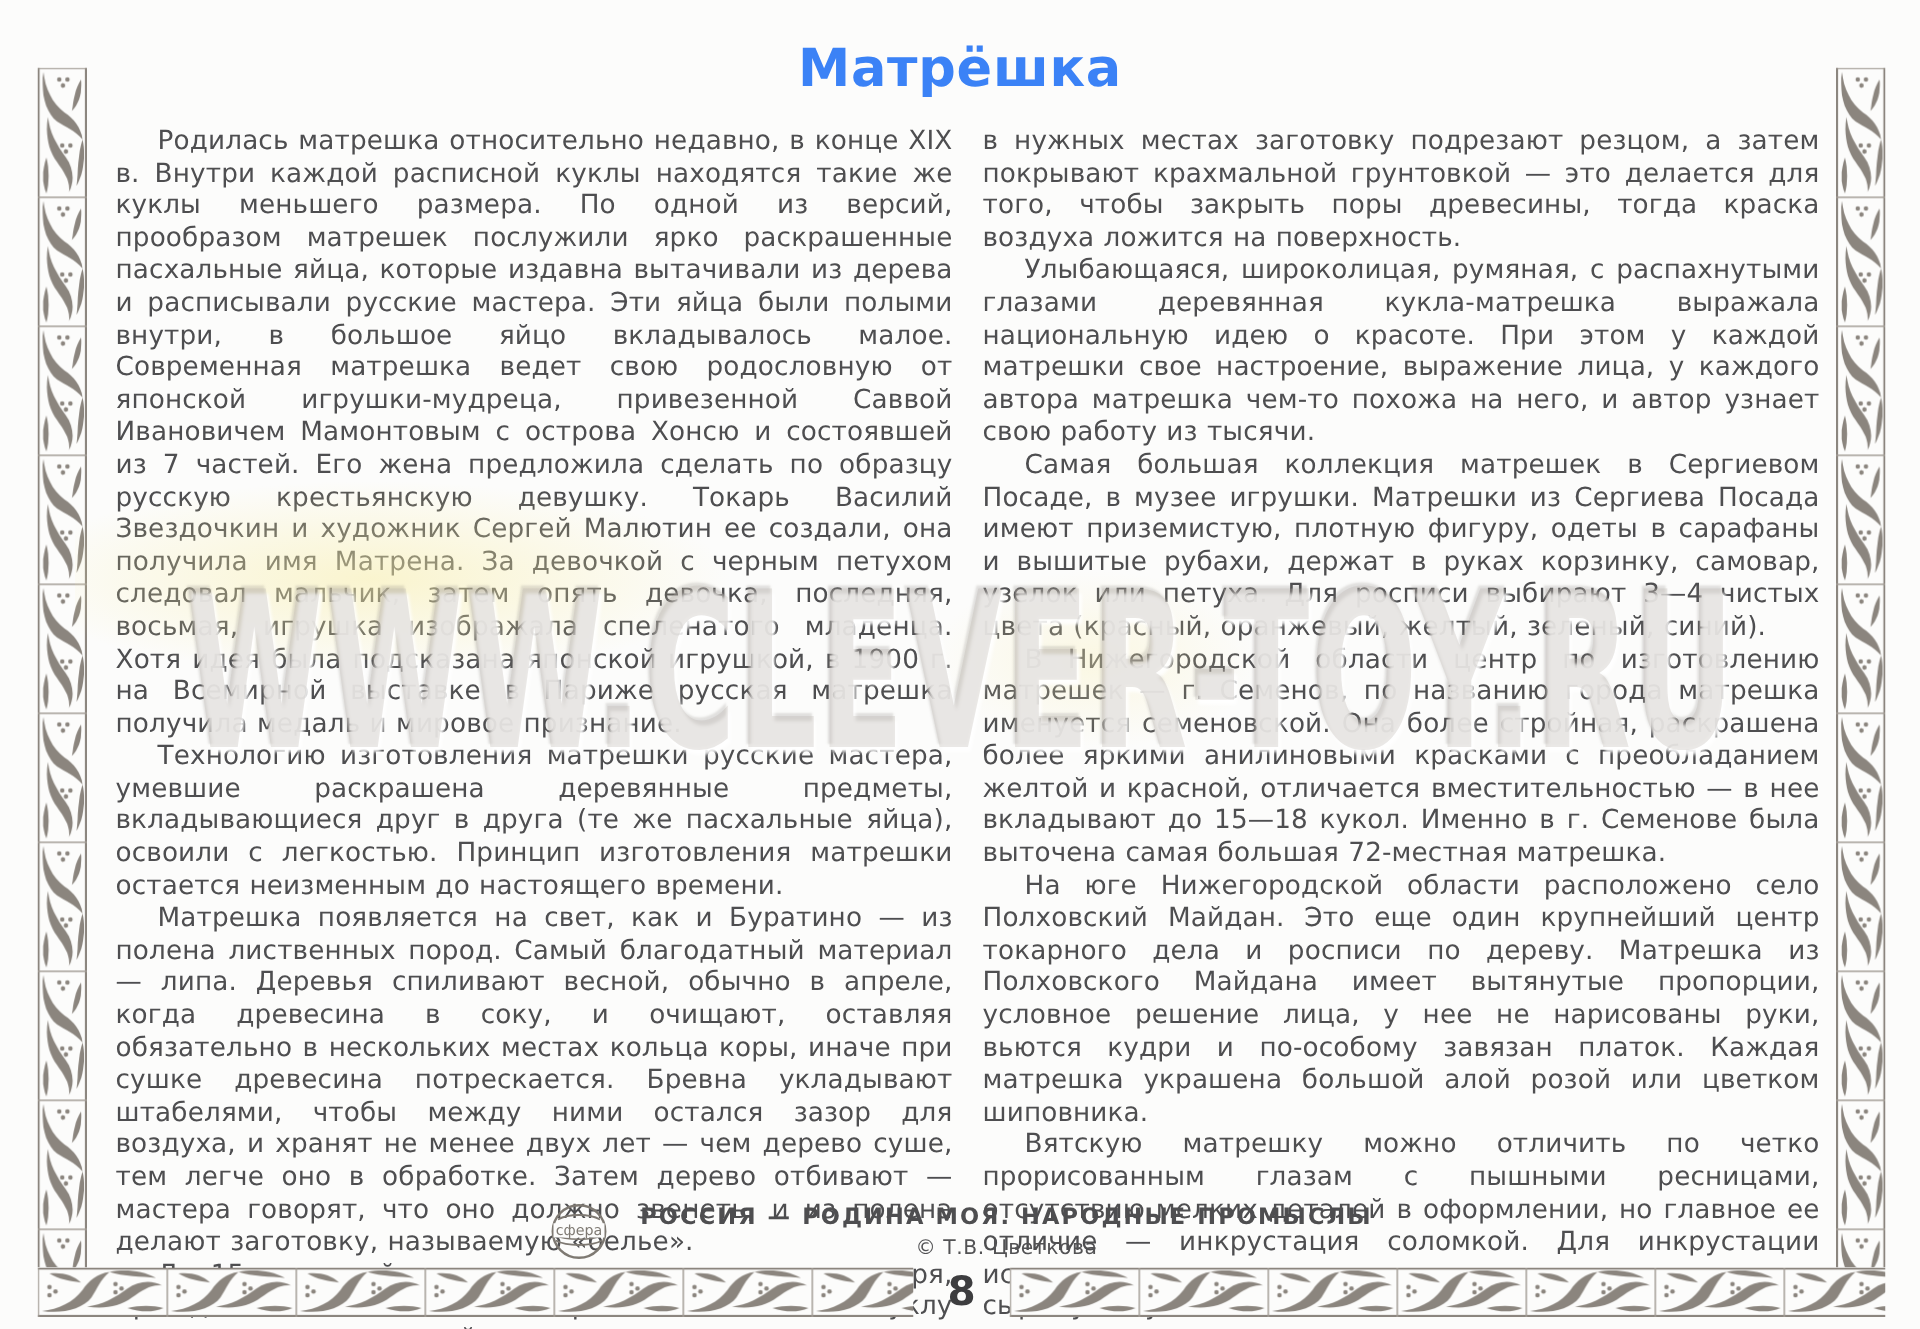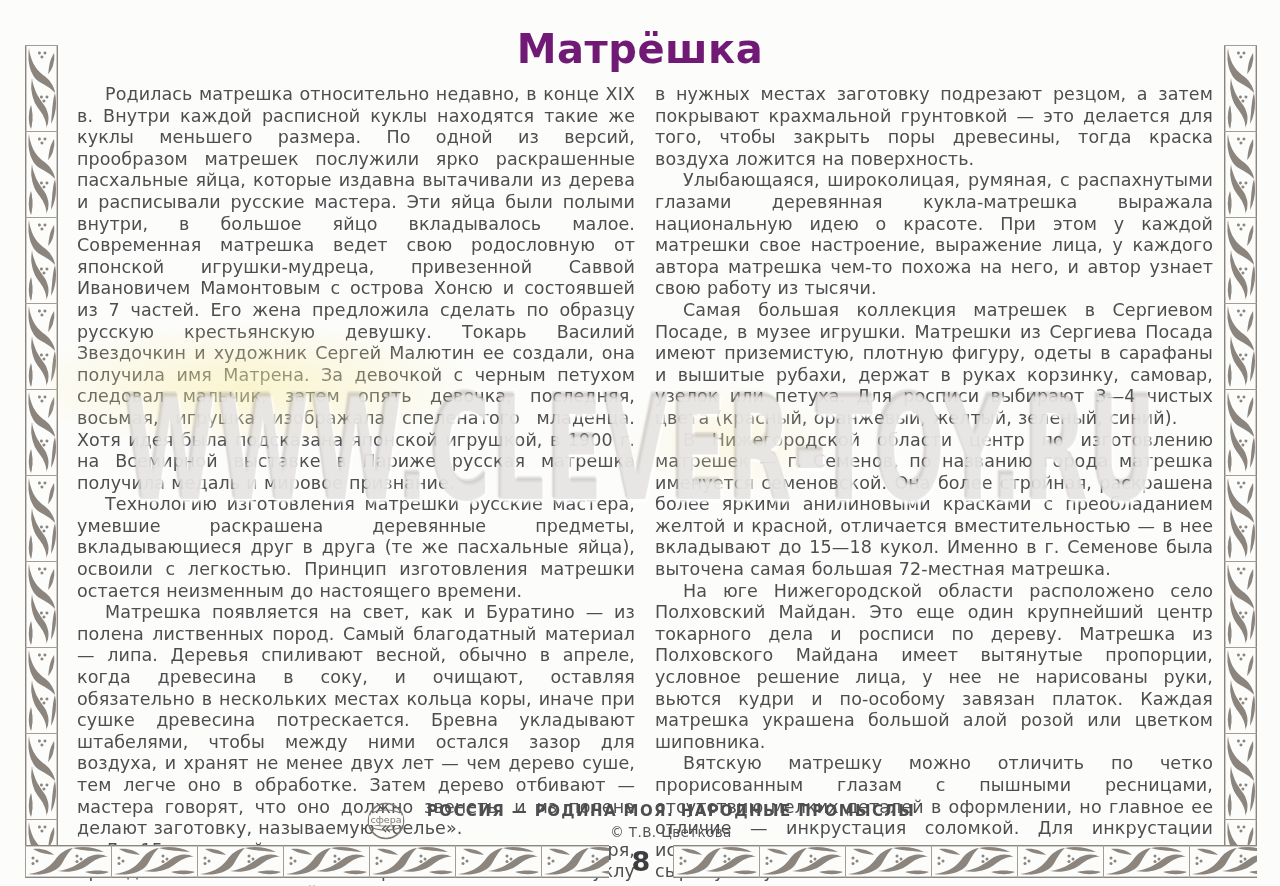--- a/index.html
+++ b/index.html
@@ -9,21 +9,21 @@
     font-family: "DejaVu Sans", "Liberation Sans", sans-serif;
     position: relative; overflow: hidden;
   }
   .page {
     position: absolute; inset: 0;
     background: #fcfcfb;
   }
   .title {
     position: absolute; top: 26px; left: 0; width: 100%;
     text-align: center; margin: 0;
-    font-size: 40px; font-weight: 700; color: #701a75;
+    font-size: 35px; font-weight: 700; color: #3b82f6;
     letter-spacing: 0.5px;
   }
   .columns {
     position: absolute; left: 77px; top: 84px; width: 1136px;
     display: flex; gap: 20px;
   }
   .col { width: 558px; }
   .col p {
     margin: 0; text-align: justify;
     font-size: 17.5px; line-height: 21.6px;

